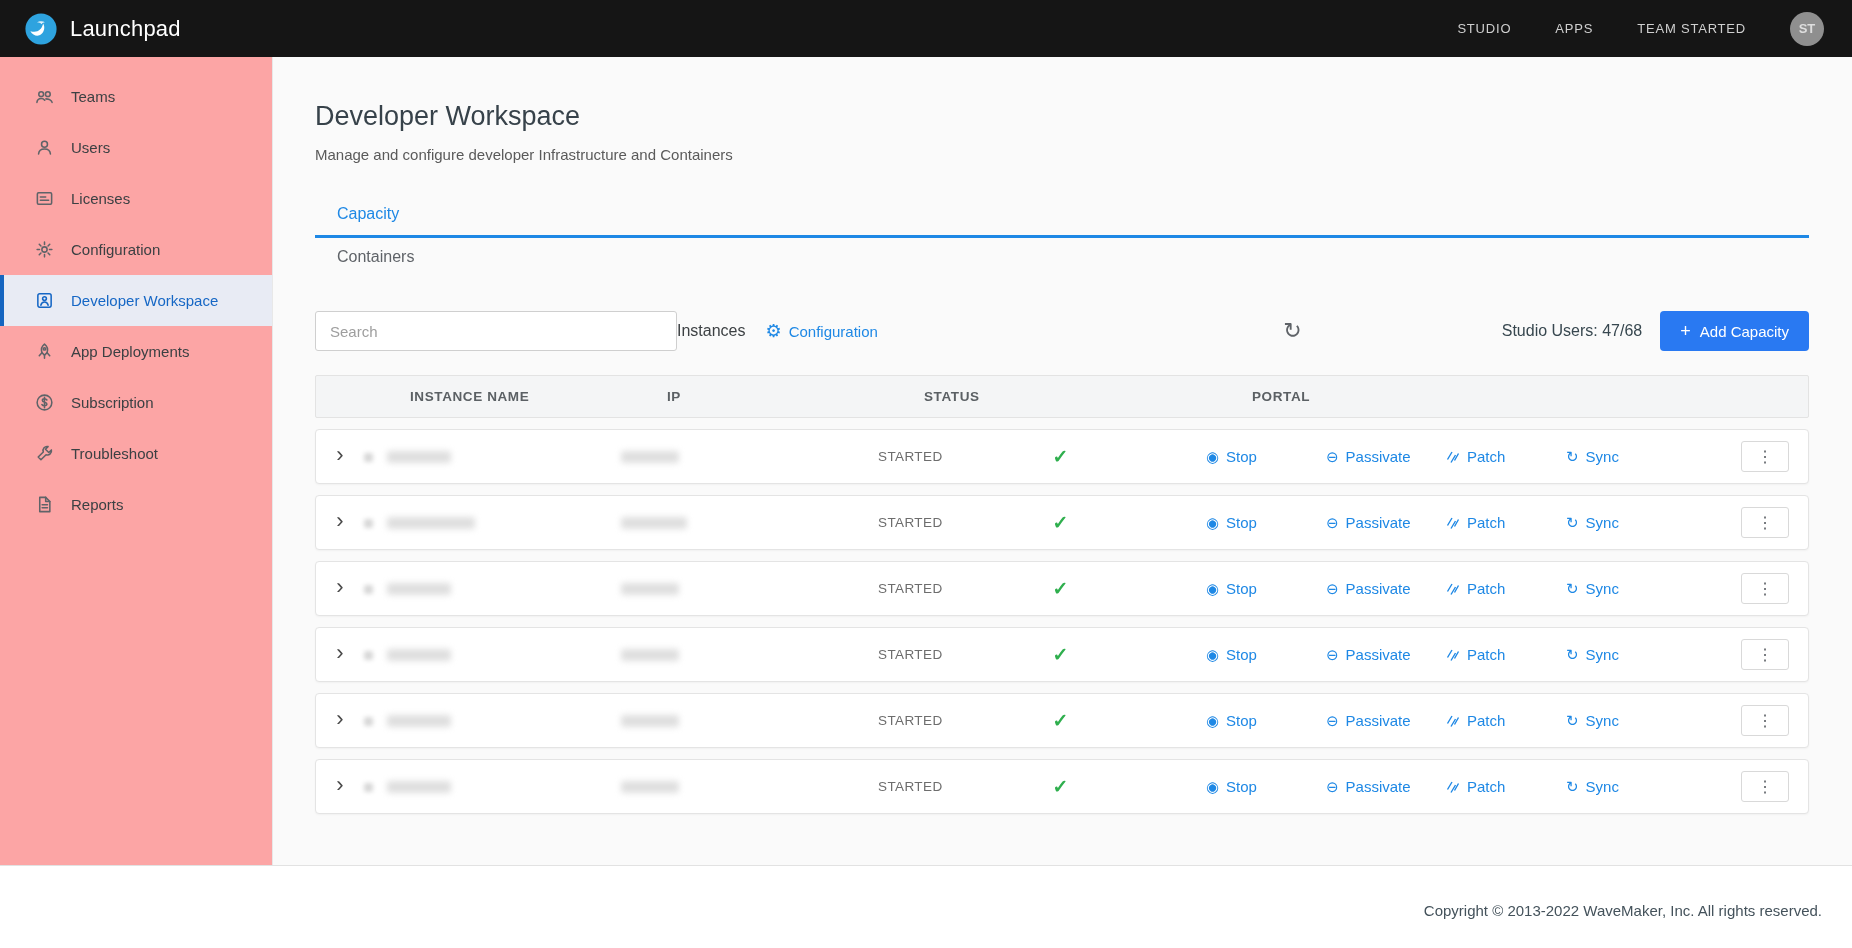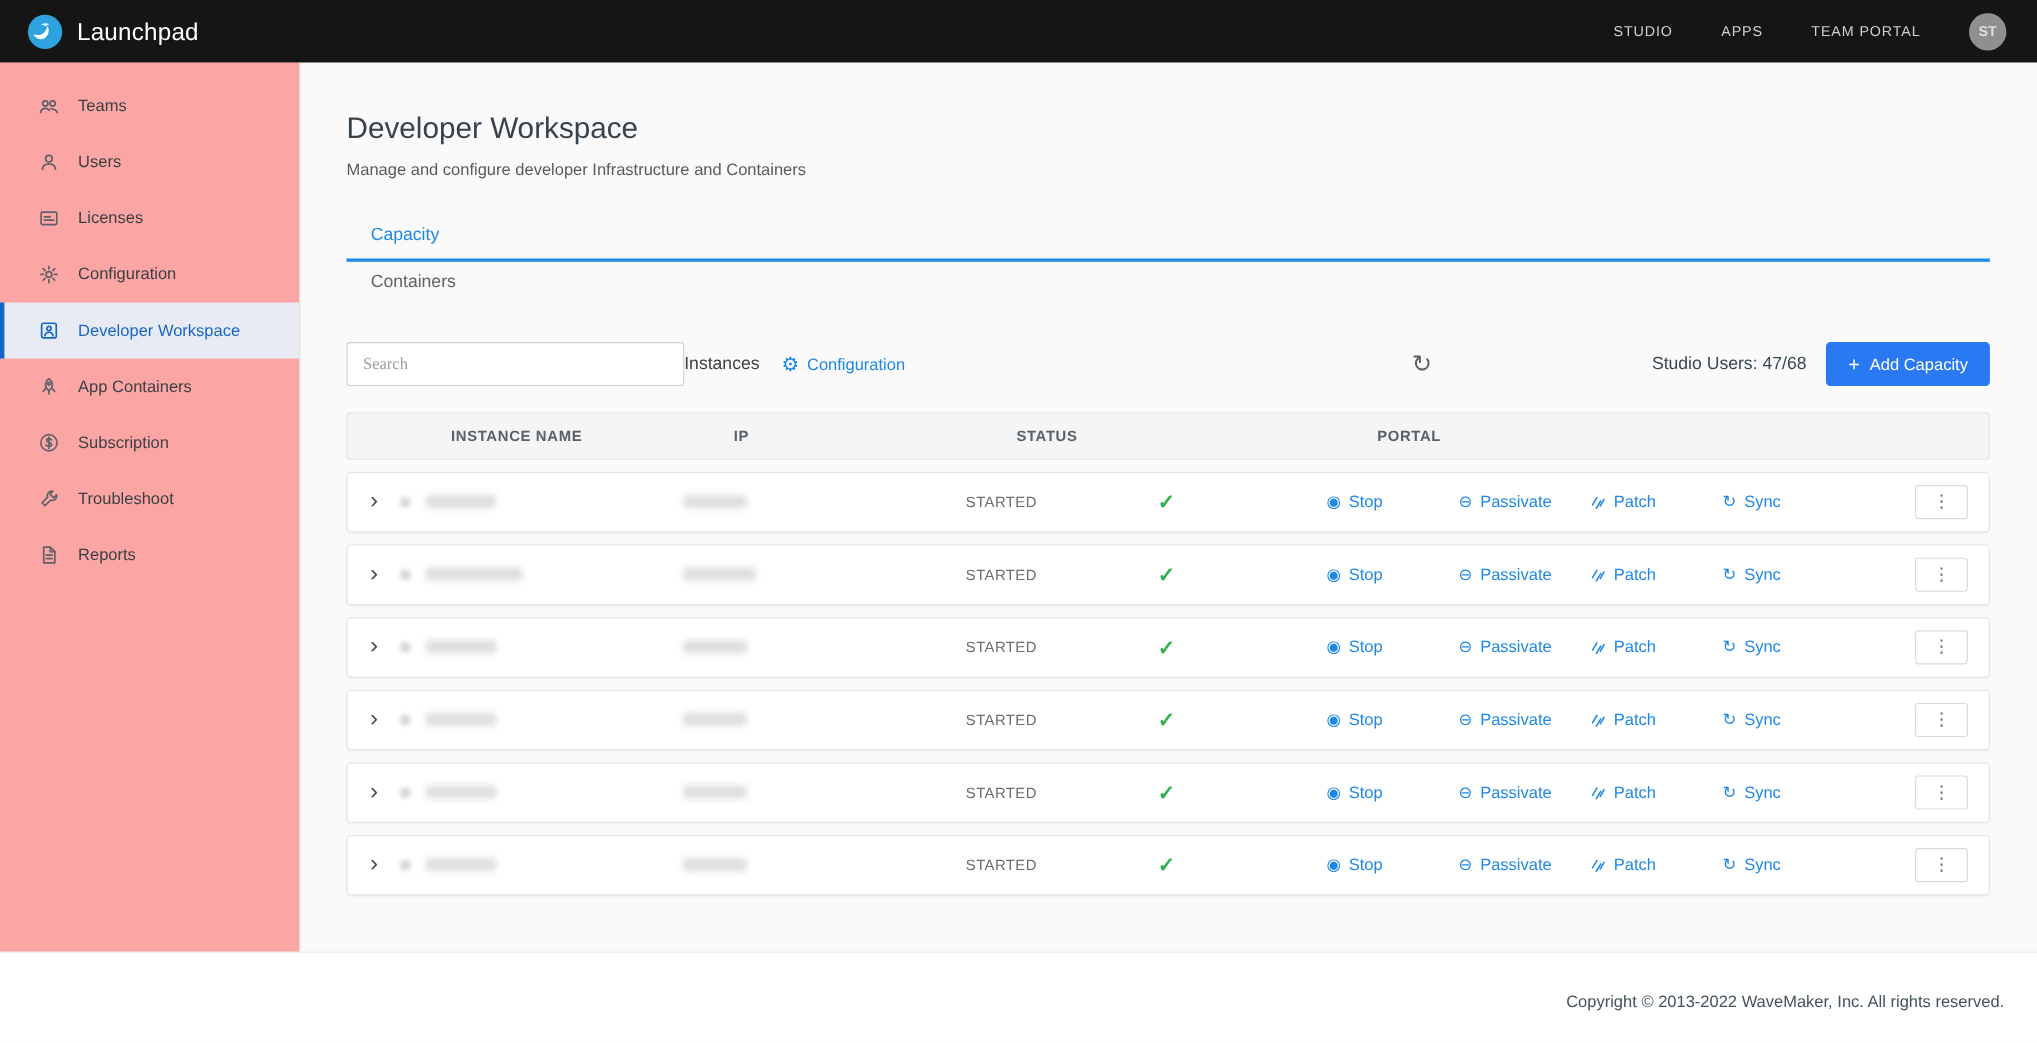--- a/index.html
+++ b/index.html
@@ -25,21 +25,21 @@
   .page-title { font-size:27px; color:#37424a; font-weight:500; }
   .page-subtitle { margin-top:14px; font-size:15px; color:#5a5a5a; }
 
   
   .tabs { margin-top:32px; display:flex;flex-direction:column; }
   .tab { padding:10px 22px 12px 22px; font-size:16px; color:#5f6368; cursor:pointer; border-bottom:3px solid transparent; }
   .tab.active { color:#1e88e5; border-bottom-color:#1e88e5; }
 
   
   .toolbar { margin-top:30px; display:flex; align-items:center; }
-  .search-input { width:307px; height:40px; border:1px solid #cfcfcf; border-radius:3px; padding:0 14px; font-size:15px; color:#333; background:#fff; outline:none; font-family:Liberation Serif, serif; }
+  .search-input { width:362px; height:40px; border:1px solid #cfcfcf; border-radius:3px; padding:0 14px; font-size:15px; color:#333; background:#fff; outline:none; font-family:Liberation Sans, sans-serif; }
   .search-input::placeholder { color:#9e9e9e; }
   .instances-label { font-size:16px; color:#3c4043; }
   .config-link { margin-left:20px; display:flex; align-items:center; gap:7px; color:#1e88e5; font-size:15px; cursor:pointer; text-decoration:none; }
   .gear-glyph { font-size:18px; line-height:1; }
   .refresh-btn { margin-left:auto; background:none; border:none; font-size:22px; color:#5f6368; cursor:pointer; line-height:1; }
   .studio-users { margin-left:200px; font-size:16px; color:#37474f; }
   .add-capacity-btn { margin-left:18px; height:40px; padding:0 20px; background:#2979f2; color:#fff; border:none; border-radius:4px; font-size:15px; display:flex; align-items:center; gap:9px; cursor:pointer; font-family:"Liberation Sans", sans-serif; }
   .add-capacity-btn .plus { font-size:18px; }
 
   
@@ -75,21 +75,21 @@
     <svg width="34" height="34" viewBox="0 0 24 24">
       <circle cx="12" cy="12" r="11" fill="#2ea3df"></circle>
       <path d="M4.5 13.5c4.5 1.6 8-0.6 9-5.3 1.4 2.2 1 5.6-1.2 7.4-2.4 2-5.9 1.2-7.8-2.1z" fill="#ffffff"></path>
       <path d="M9 7.5c1.8-1.3 4.2-1.4 5.8-.2-1 .1-1.8.5-2.4 1.3-1-.9-2.2-1.2-3.4-1.1z" fill="#ffffff" opacity=".85"></path>
     </svg>
     <span class="brand-name">Launchpad</span>
   </div>
   <div class="top-nav">
     <span class="top-nav-item">STUDIO</span>
     <span class="top-nav-item">APPS</span>
-    <span class="top-nav-item">TEAM PORTAL</span>
+    <span class="top-nav-item">TEAM STARTED</span>
     <span class="avatar">ST</span>
   </div>
 </div>
 
 <div class="content-row">
 
   <div class="sidebar">
     <div class="side-item">
       <svg viewBox="0 0 16 16">
           <circle cx="5.2" cy="6" r="2"></circle>
@@ -127,21 +127,21 @@
           <path d="M4.9 12c.4-1.8 1.6-2.7 3.1-2.7s2.7.9 3.1 2.7"></path>
         </svg>
       <span>Developer Workspace</span>
     </div>
     <div class="side-item">
       <svg viewBox="0 0 16 16">
           <path d="M8 1.8c2.1 1.6 3.1 4.2 2.2 7.2L8 11 5.8 9C4.9 6 5.9 3.4 8 1.8z"></path>
           <circle cx="8" cy="5.8" r="1"></circle>
           <path d="M5.8 9l-2.2 2.6M10.2 9l2.2 2.6M8 11v2.6"></path>
         </svg>
-      <span>App Containers</span>
+      <span>App Deployments</span>
     </div>
     <div class="side-item">
       <svg viewBox="0 0 16 16">
           <circle cx="8" cy="8" r="6.2"></circle>
           <path d="M10 5.9c-.5-.8-1.2-1-2-1-1 0-1.8.5-1.8 1.4 0 1.9 3.8 1 3.8 3 0 .9-.9 1.4-2 1.4-.9 0-1.7-.3-2.2-1M8 3.6v8.8"></path>
         </svg>
       <span>Subscription</span>
     </div>
     <div class="side-item">
       <svg viewBox="0 0 16 16">

